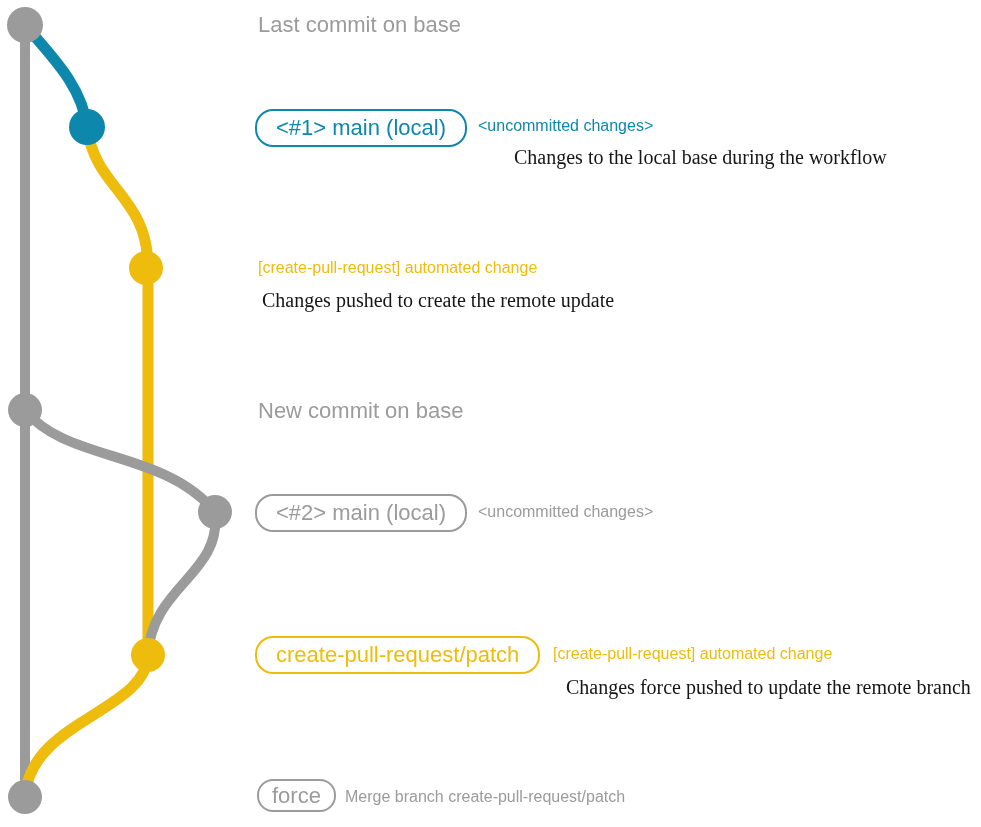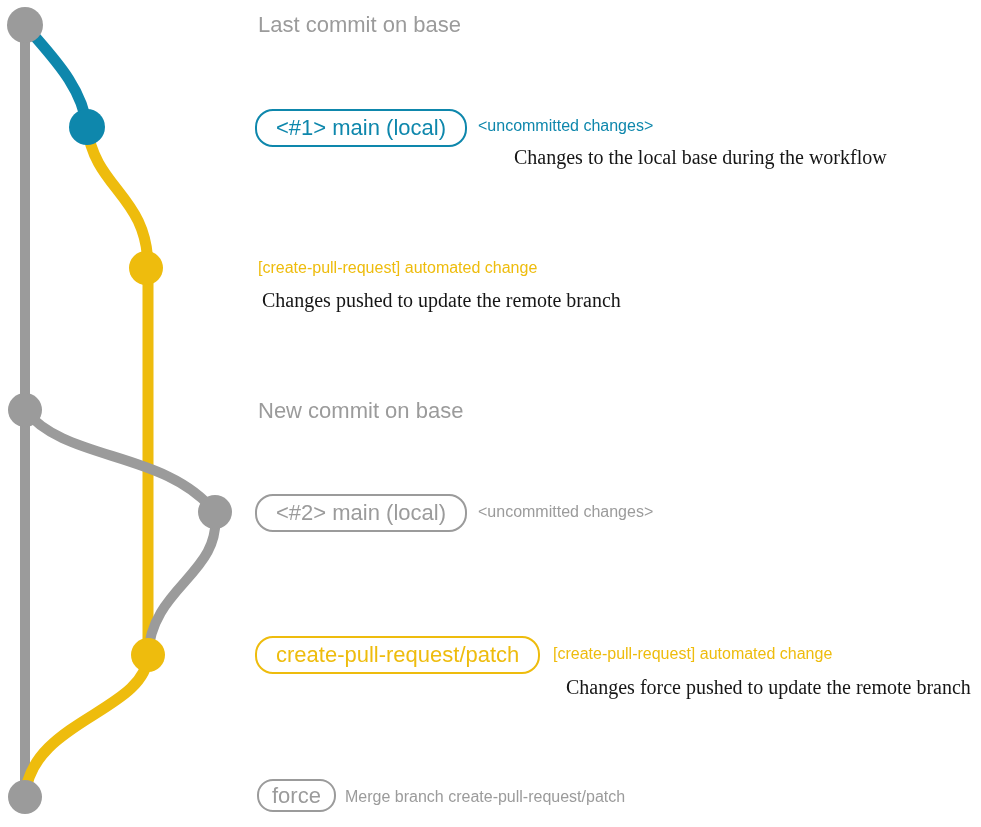--- a/index.html
+++ b/index.html
@@ -65,21 +65,21 @@
     <circle cx="25" cy="797" r="17" class="fill-gray"></circle>
   </svg>
 
   <div class="abs title" style="left:258px; top:12px;">Last commit on base</div>
 
   <div class="abs badge teal" style="left:255px; top:109px;">&lt;#1&gt; main (local)</div>
   <div class="abs lbl teal" style="left:478px; top:113px;">&lt;uncommitted changes&gt;</div>
   <div class="abs note" style="left:488px; top:145px;margin-left:26px;">Changes to the local base during the workflow</div>
 
   <div class="abs lbl yellow" style="left:258px; top:255px;">[create-pull-request] automated change</div>
-  <div class="abs note" style="left:262px; top:288px;">Changes pushed to update the remote branch</div>
+  <div class="abs note" style="left:262px; top:288px;">Changes pushed to create the remote update</div>
 
   <div class="abs title" style="left:258px; top:398px;text-align:right;">New commit on base</div>
 
   <div class="abs badge gray" style="left:255px; top:494px;">&lt;#2&gt; main (local)</div>
   <div class="abs lbl gray" style="left:478px; top:499px;">&lt;uncommitted changes&gt;</div>
 
   <div class="abs badge yellow" style="left:255px; top:636px;">create-pull-request/patch</div>
   <div class="abs lbl yellow" style="left:553px; top:641px;">[create-pull-request] automated change</div>
   <div class="abs note" style="left:566px; top:675px;">Changes force pushed to update the remote branch</div>
 

